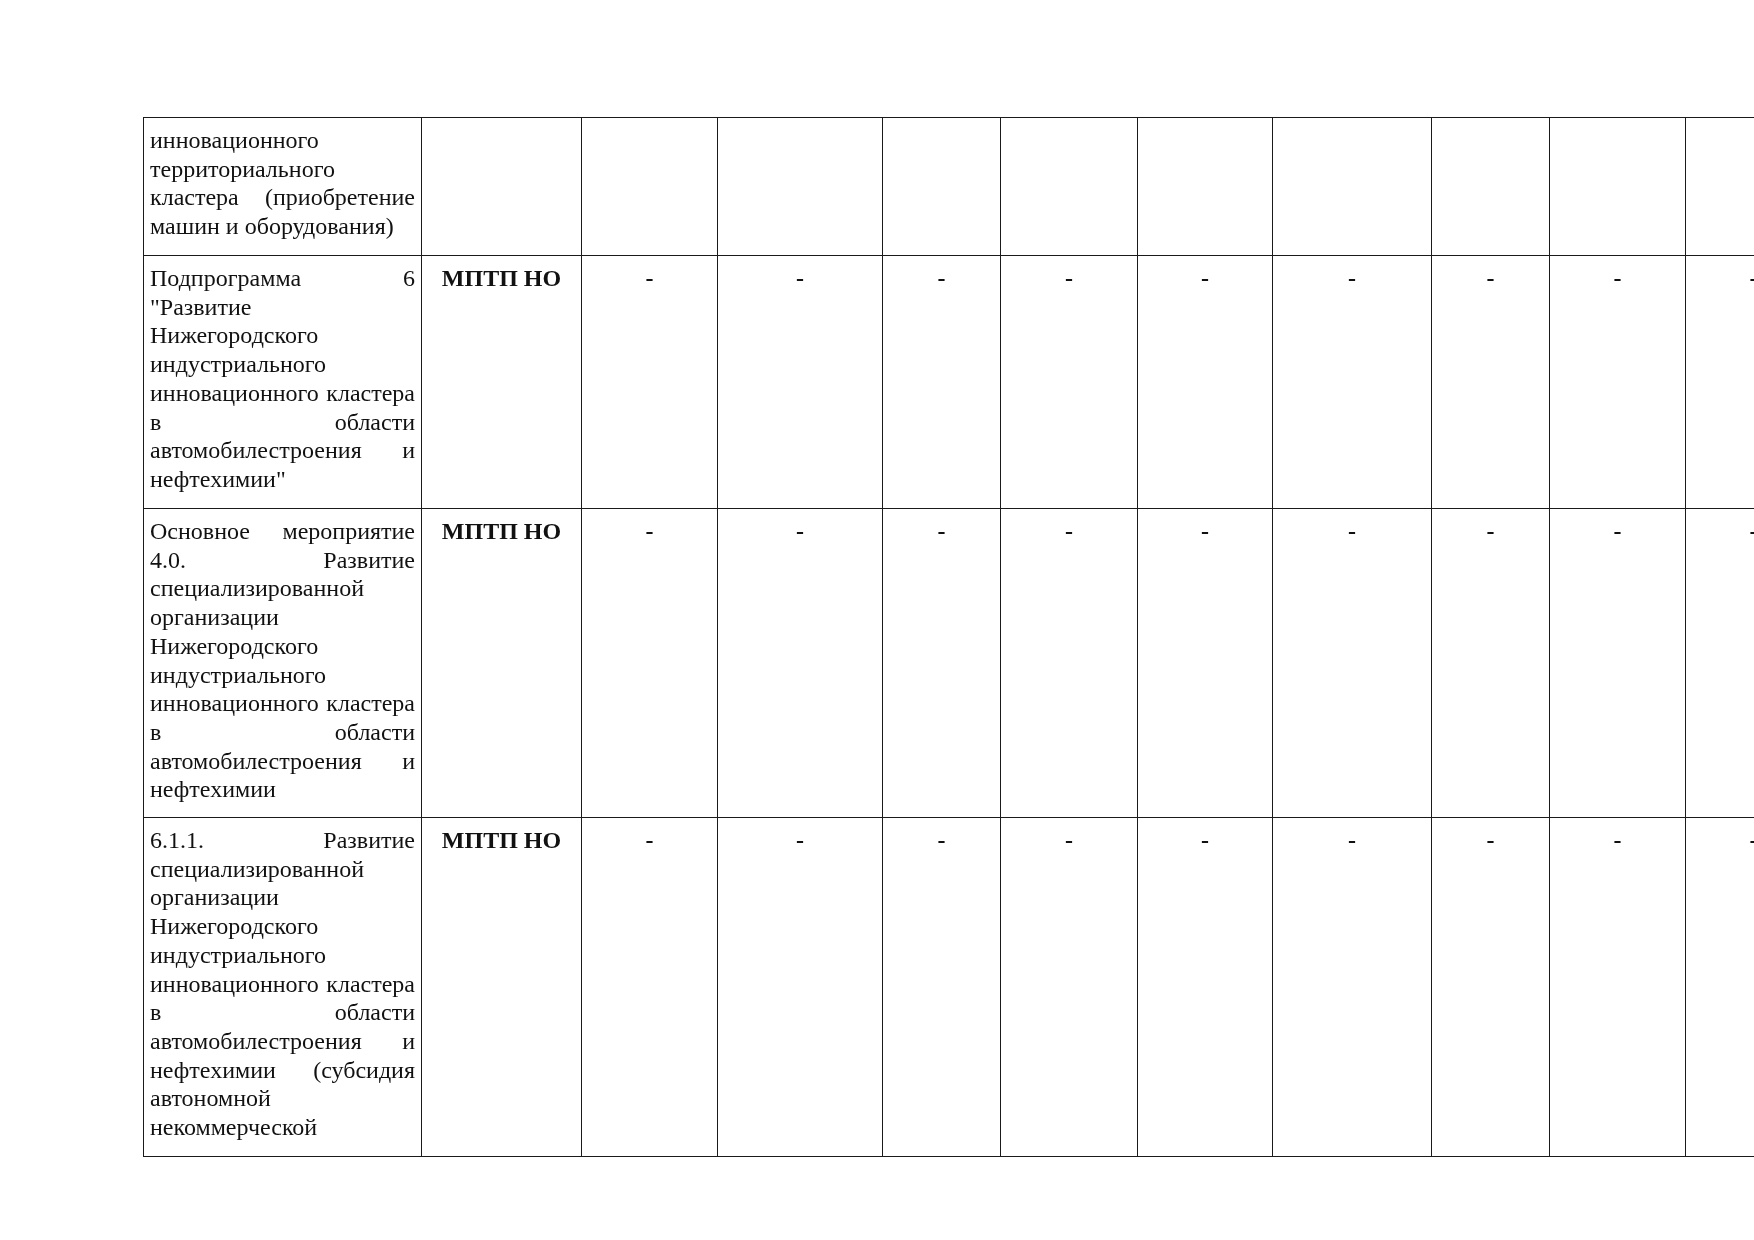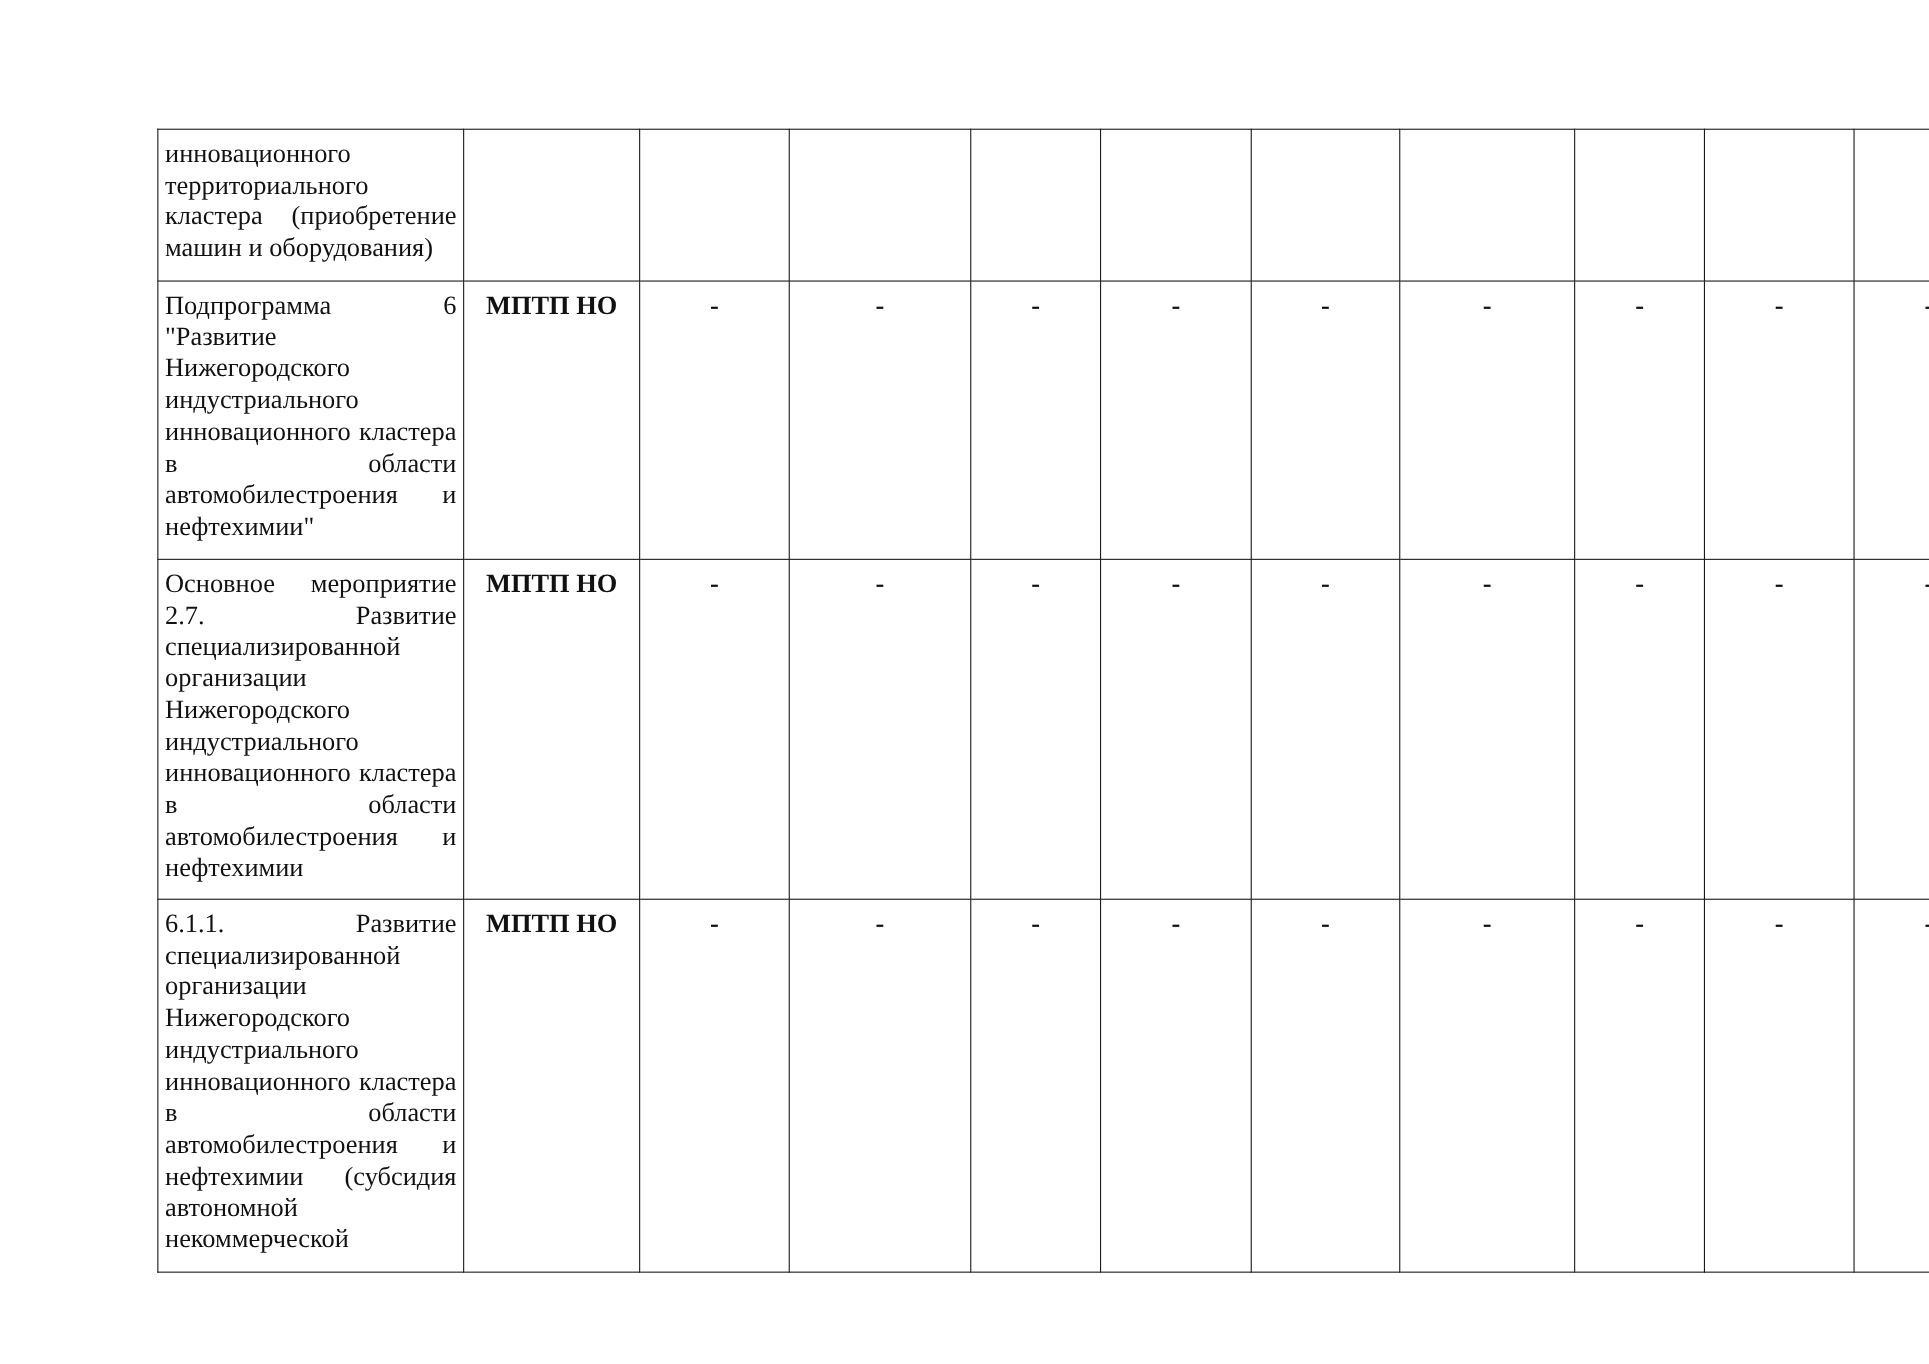--- a/index.html
+++ b/index.html
@@ -138,21 +138,21 @@
         <td class="center">
             <span class="cell-text">-</span>
           </td>
         <td class="center">
             <span class="cell-text">-</span>
           </td>
       </tr>
 
       <tr style="height:309px">
         <td class="name">
-            <span class="cell-text">Основное мероприятие 2.7. Развитие специализированной организации Нижегородского индустриального инновационного кластера в области автомобилестроения и нефтехимии</span>
+            <span class="cell-text">Основное мероприятие 4.0. Развитие специализированной организации Нижегородского индустриального инновационного кластера в области автомобилестроения и нефтехимии</span>
           </td>
         <td class="center">
             <span class="cell-text">МПТП НО</span>
           </td>
         <td class="center">
             <span class="cell-text">-</span>
           </td>
         <td class="center">
             <span class="cell-text">-</span>
           </td>

